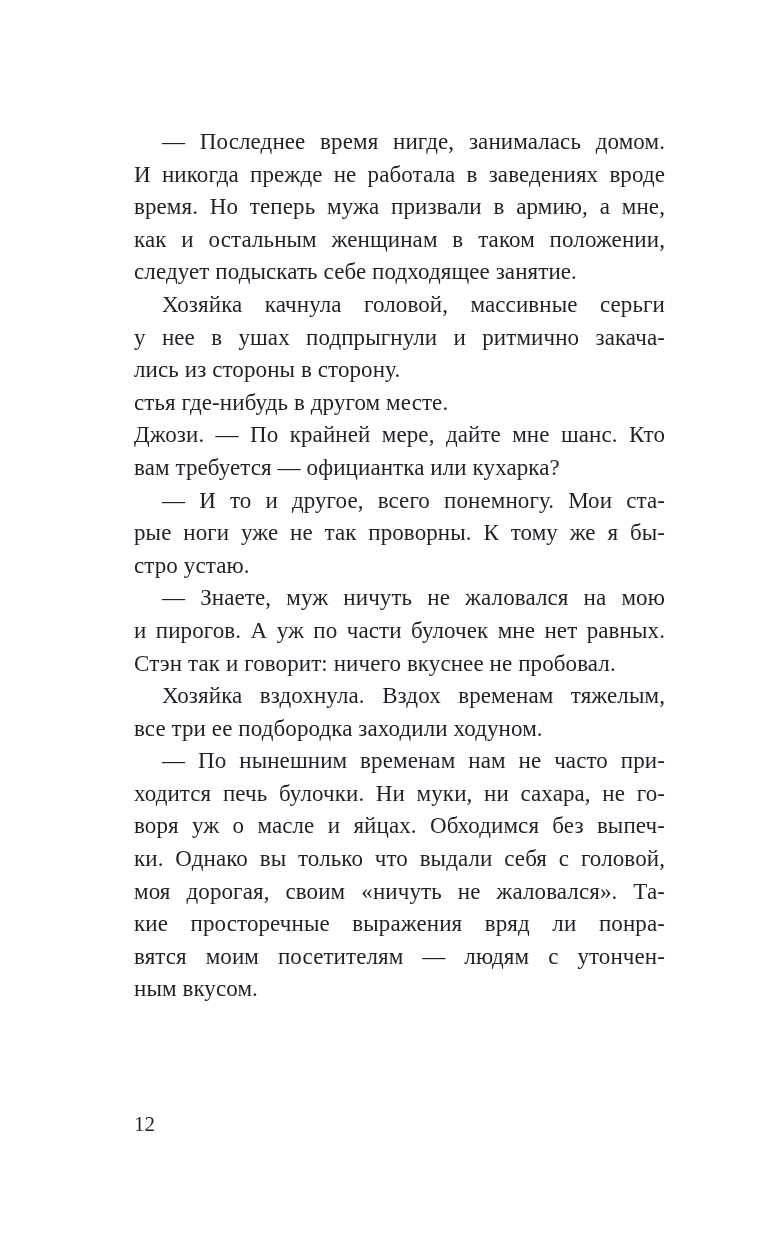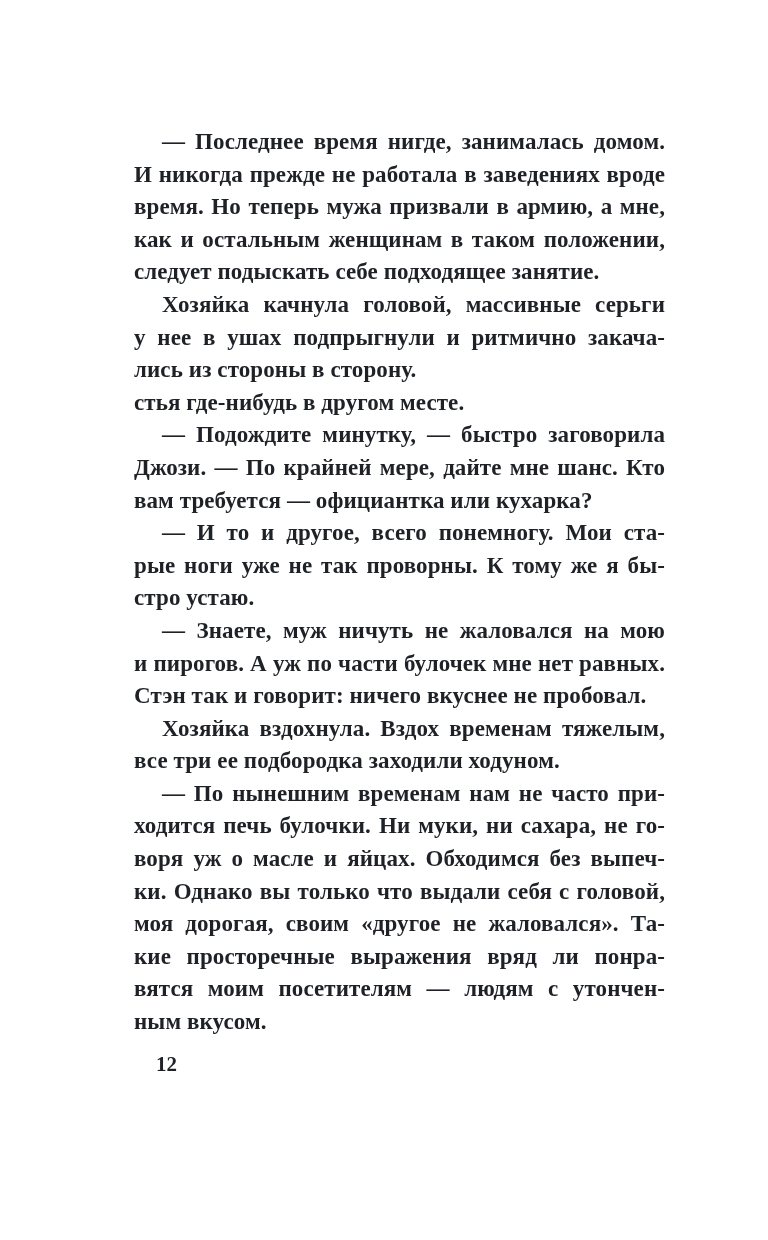--- a/index.html
+++ b/index.html
@@ -13,21 +13,20 @@
     background: #ffffff;
     overflow: hidden;
     font-family: "Liberation Serif", "DejaVu Serif", serif;
   }
   .book-page {
     position: absolute;
     left: 0; top: 0;
     width: 768px;
     height: 1240px;
     background: #ffffff;
-    font-weight: bold;
   }
   .page-text {
     position: absolute;
     left: 134px;
     top: 126px;
     width: 531px;
     color: #1e2126;
     font-size: 23px;
     line-height: 32.6px;
     letter-spacing: 0.1px;
@@ -45,25 +44,24 @@
   .line.first {
     text-indent: 28px;
   }
   .line.last {
     text-align-last: left;
     white-space: normal;
   }
   .page-number {
     position: absolute;
     left: 134px;
-    top: 1050px;
+    top: 1110px;
     color: #1e2126;
     font-size: 21px;
     line-height: 28px;
-    margin-left: 22px;
   }
 </style>
 </head>
 <body style="background: rgb(255, 255, 255);">
 
 <div class="book-page">
   <div class="page-text" style="color: rgb(30, 33, 38);">
       <div class="paragraph paragraph-dialogue">
         <div class="line first">— Последнее время нигде, занималась домом.</div>
         <div class="line">И никогда прежде не работала в заведениях вроде</div>
@@ -73,21 +71,20 @@
       </div>
       <div class="paragraph paragraph-narrative">
         <div class="line first">Хозяйка качнула головой, массивные серьги</div>
         <div class="line">у нее в ушах подпрыгнули и ритмично закача-</div>
         <div class="line last">лись из стороны в сторону.</div>
       </div>
       <div class="paragraph paragraph-dialogue">
         <div class="line last">стья где-нибудь в другом месте.</div>
       </div>
       <div class="paragraph paragraph-dialogue">
-        <div class="line first">— Подождите минутку, — быстро заговорила</div>
         <div class="line">Джози. — По крайней мере, дайте мне шанс. Кто</div>
         <div class="line last">вам требуется — официантка или кухарка?</div>
       </div>
       <div class="paragraph paragraph-dialogue">
         <div class="line first">— И то и другое, всего понемногу. Мои ста-</div>
         <div class="line">рые ноги уже не так проворны. К тому же я бы-</div>
         <div class="line last">стро устаю.</div>
       </div>
       <div class="paragraph paragraph-dialogue">
         <div class="line first">— Знаете, муж ничуть не жаловался на мою</div>
@@ -96,20 +93,20 @@
       </div>
       <div class="paragraph paragraph-narrative">
         <div class="line first">Хозяйка вздохнула. Вздох временам тяжелым,</div>
         <div class="line last">все три ее подбородка заходили ходуном.</div>
       </div>
       <div class="paragraph paragraph-dialogue">
         <div class="line first">— По нынешним временам нам не часто при-</div>
         <div class="line">ходится печь булочки. Ни муки, ни сахара, не го-</div>
         <div class="line">воря уж о масле и яйцах. Обходимся без выпеч-</div>
         <div class="line">ки. Однако вы только что выдали себя с головой,</div>
-        <div class="line">моя дорогая, своим «другое не жаловался». Та-</div>
+        <div class="line">моя дорогая, своим «ничуть не жаловался». Та-</div>
         <div class="line">кие просторечные выражения вряд ли понра-</div>
         <div class="line">вятся моим посетителям — людям с утончен-</div>
         <div class="line last">ным вкусом.</div>
       </div>
     </div>
   <div class="page-number" style="color: rgb(30, 33, 38);">12</div>
 </div>
 
 </body></html>

